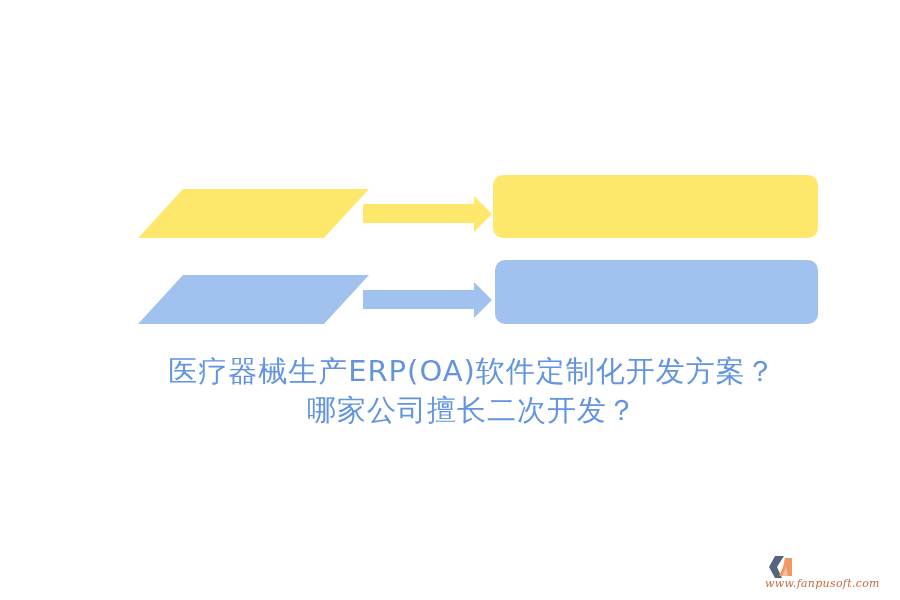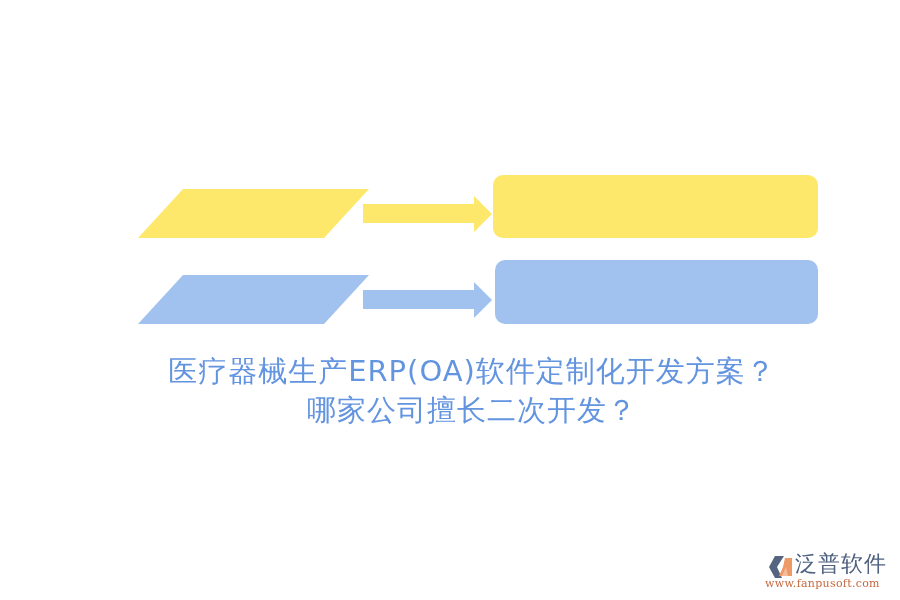--- a/index.html
+++ b/index.html
@@ -66,20 +66,21 @@
     .logo-url {
       position: absolute;
       left: 0px;
       top: 27px;
       font-family: "DejaVu Serif", "Liberation Serif", serif;
       font-size: 11px;
       line-height: 14px;
       color: #c4683f;
       white-space: nowrap;
       letter-spacing: 0.3px;
+      font-style: italic;
     }
   </style>
 </head>
 <body>
 
 <div class="diagram">
   <svg width="900" height="340" viewBox="0 0 900 340">
     <g>
       <polygon id="p0" points="183,189 369,189 324,238 138,238" fill="#fde86b"></polygon>
       <rect id="s0" x="363" y="204" width="111" height="19" fill="#fde86b"></rect>
@@ -97,15 +98,14 @@
 
 <div class="title line1">医疗器械生产ERP(OA)软件定制化开发方案？</div>
 <div class="title line2">哪家公司擅长二次开发？</div>
 
 <div class="logo">
   <svg class="logo-mark" viewBox="0 0 26 24">
     <polygon points="7,1 16,1 9,12 14,23 7,23 1,12" fill="#56657f"></polygon>
     <polygon points="17,3 24,3 24,21 11,21 15,12" fill="#ee9a66"></polygon>
     <polygon points="14,21 18,12 20,21" fill="#ffffff" opacity="0.35"></polygon>
   </svg>
-  <div class="logo-name">泛普软件</div>
   <div class="logo-url">www.fanpusoft.com</div>
 </div>
 
 </body></html>

